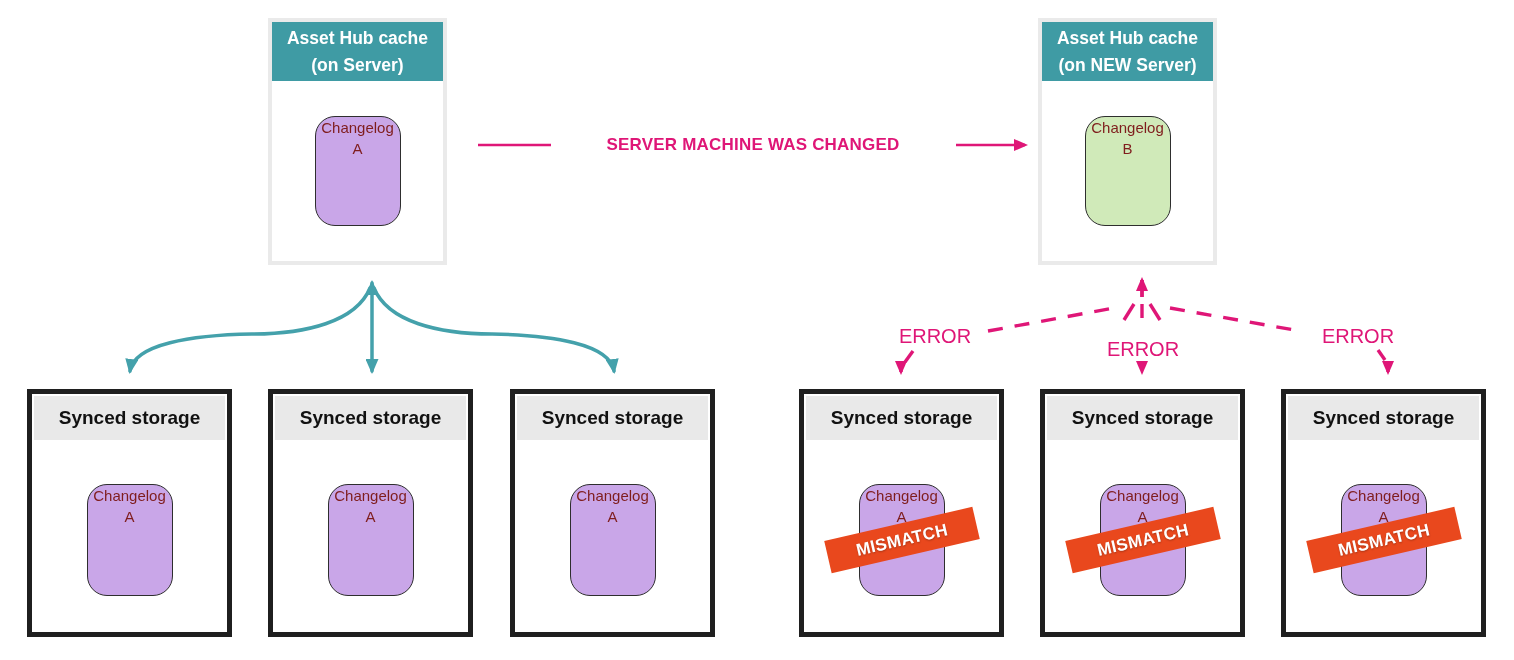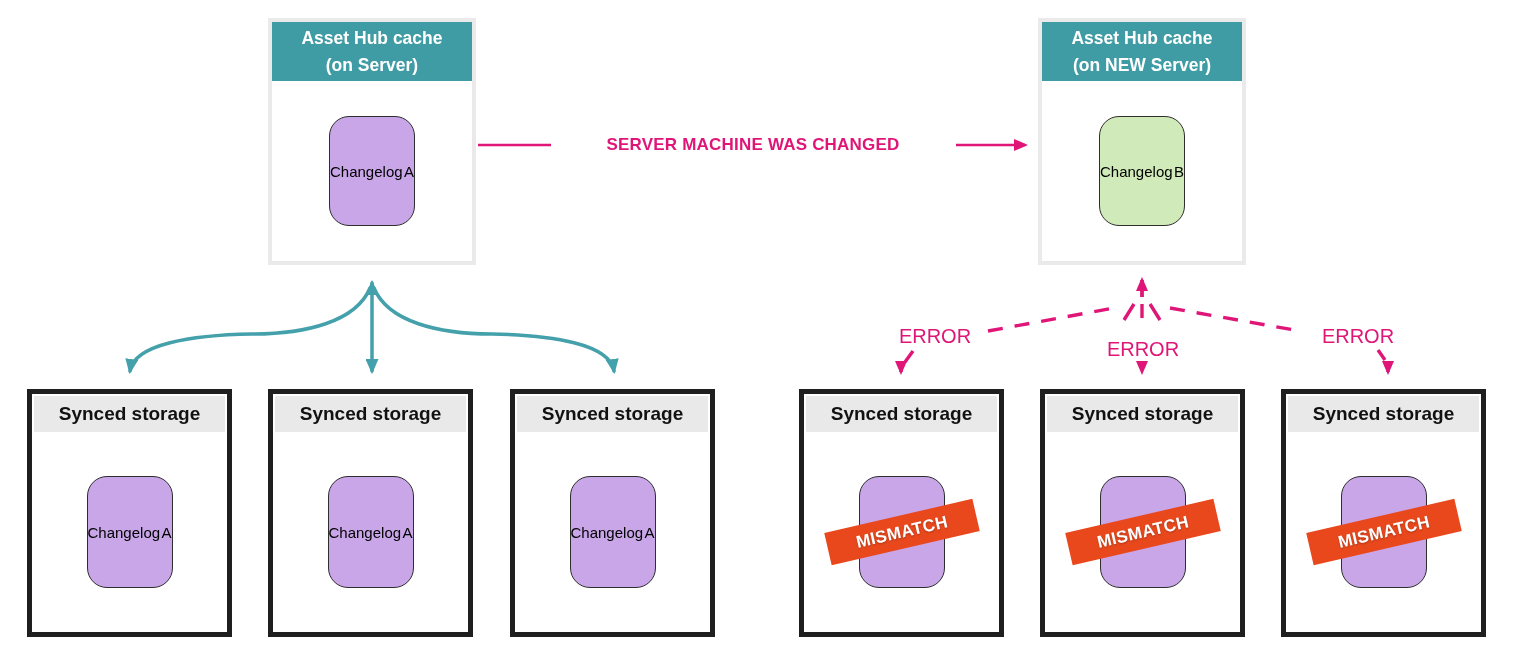--- a/index.html
+++ b/index.html
@@ -1,42 +1,42 @@
 <!DOCTYPE html>
 <html><head>
 <meta charset="utf-8">
 <style>
   html,body{margin:0;padding:0;background:#ffffff;}
   .canvas{position:relative;width:1514px;height:660px;background:#ffffff;overflow:hidden;
           font-family:"Liberation Sans",sans-serif;}
   .overlay{position:absolute;left:0;top:0;pointer-events:none;z-index:3;}
 
   
-  .hub-box{position:absolute;top:18px;width:208px;height:247px;box-sizing:border-box;
+  .hub-box{position:absolute;top:18px;width:179px;height:247px;box-sizing:border-box;
            border:4px solid #eaeaea;background:#ffffff;z-index:1;}
   .hub-box.left{left:268px;}
   .hub-box.right{left:1038px;}
   .hub-header{height:59px;background:#3f9ba4;color:#ffffff;font-weight:bold;font-size:17.5px;
               line-height:1.5;display:flex;flex-direction:column;align-items:center;justify-content:center;
               text-align:center;}
   .hub-header .u{text-decoration-thickness:2px;text-underline-offset:3px;margin-top:45px;}
   .hub-body{height:calc(100% - 59px);display:flex;align-items:center;justify-content:center;}
 
   
   .chip{width:86px;height:112px;box-sizing:border-box;border:1.4px solid #2e2e2e;border-radius:20px;
-        display:flex;flex-direction:row;align-items:center;justify-content:space-between;
-        font-size:15px;color:#000000;line-height:1.4;text-align:center;}
+        display:flex;flex-direction:column;align-items:center;justify-content:flex-start;
+        font-size:15px;color:#7f1d1d;line-height:1.4;text-align:center;}
   .chip.purple{background:#c9a6e8;}
   .chip.green{background:#d0eab9;}
   .hub-body .chip{height:110px;}
 
   
   .storage-box{position:absolute;top:389px;width:205px;height:248px;box-sizing:border-box;
                border:5px solid #1f1f1f;background:#ffffff;z-index:1;}
-  .storage-header{height:36px;margin:2px 2px 0 2px;background:#e9e9e9;color:#111111;
+  .storage-header{height:44px;margin:2px 2px 0 2px;background:#e9e9e9;color:#111111;
                   font-weight:bold;font-size:19px;display:flex;align-items:center;justify-content:center;}
   .storage-body{position:relative;height:calc(100% - 38px);display:flex;align-items:center;justify-content:center;}
 
   
   .banner{position:absolute;left:50%;top:50%;width:152px;height:33px;
           transform:translate(-50%,-50%) rotate(-13deg);background:#e9481d;color:#ffffff;
           font-weight:bold;font-size:17px;letter-spacing:.4px;display:flex;align-items:center;
           justify-content:center;z-index:2;text-shadow:0 1px 2px rgba(0,0,0,.28);}
 
   

